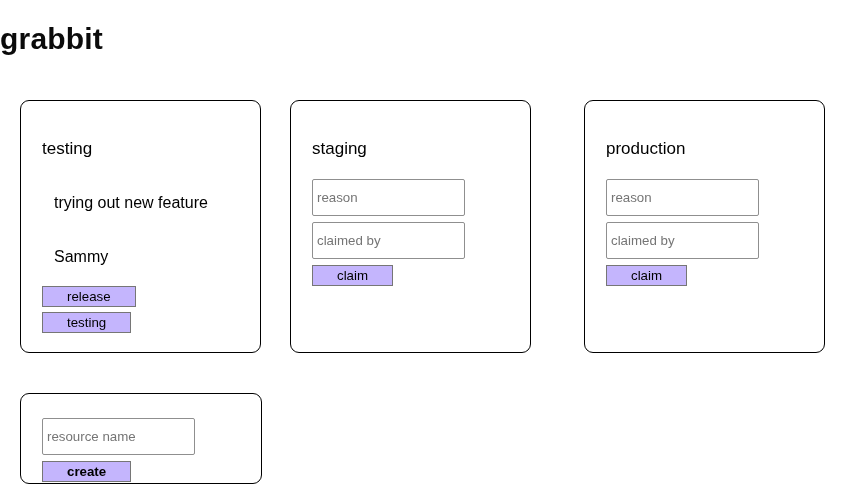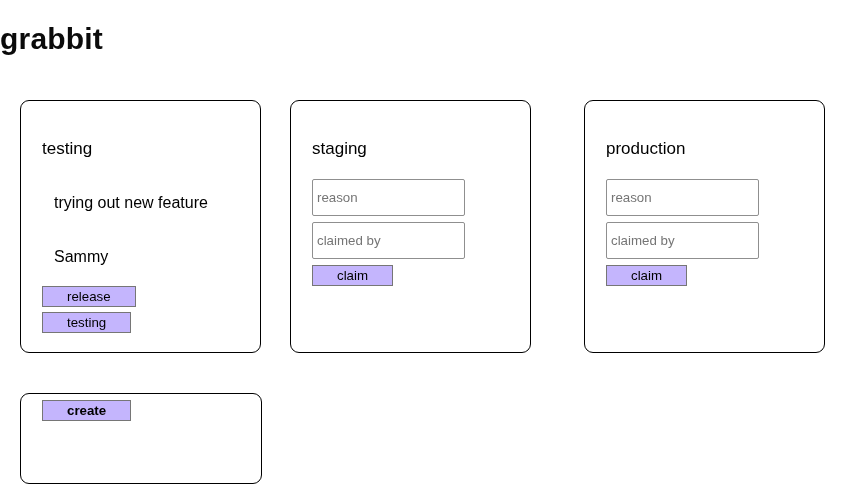--- a/index.html
+++ b/index.html
@@ -110,16 +110,17 @@
   </div>
 
   <div class="card card-production">
     <p class="resource-name">production</p>
     <input class="text-input input-reason" type="text" placeholder="reason" style="">
     <input class="text-input input-claimed-by" type="text" placeholder="claimed by" style="">
     <button class="btn btn-claim">claim</button>
   </div>
 
   <div class="card-create">
+    <input class="text-input input-resource" type="text" placeholder="resource name" style="">
     <button class="btn btn-create">create</button>
   </div>
 
 </div>
 
 </body></html>

